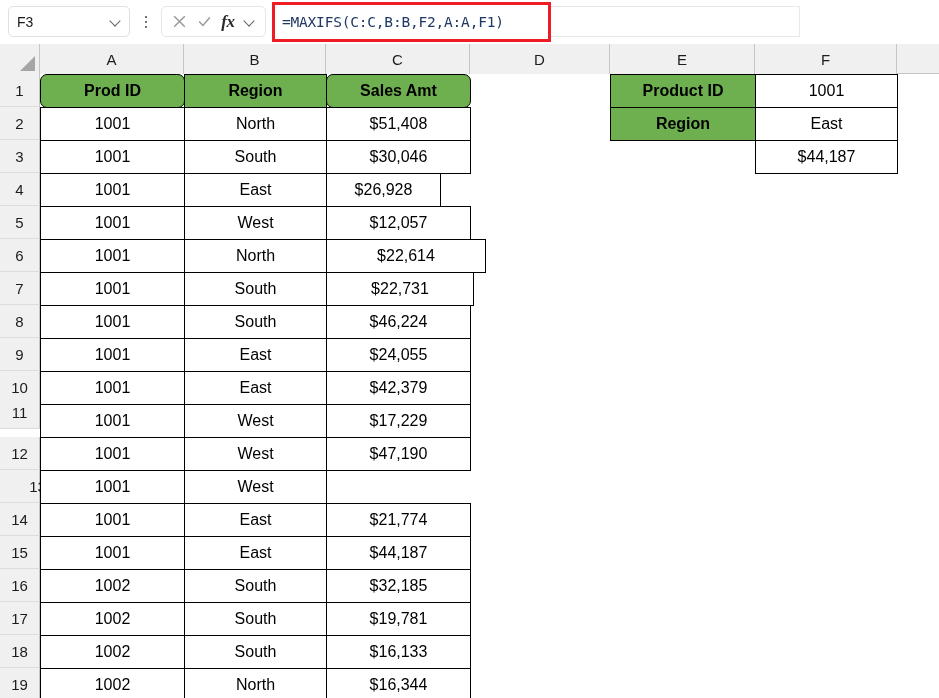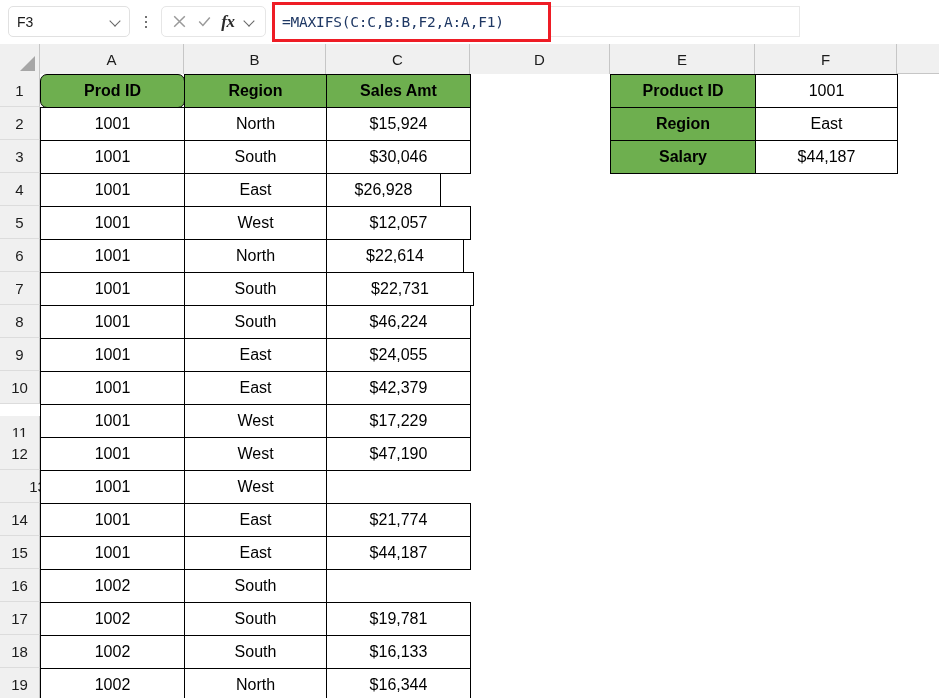--- a/index.html
+++ b/index.html
@@ -262,47 +262,47 @@
     <div class="rowh" style="top: 30px; height: 33px;">1</div>
     <div class="rowh" style="top: 63px; height: 33px;">2</div>
     <div class="rowh" style="top: 96px; height: 33px;">3</div>
     <div class="rowh" style="top: 129px; height: 33px;">4</div>
     <div class="rowh" style="top: 162px; height: 33px;">5</div>
     <div class="rowh" style="top: 195px; height: 33px;">6</div>
     <div class="rowh" style="top: 228px; height: 33px;">7</div>
     <div class="rowh" style="top: 261px; height: 33px;">8</div>
     <div class="rowh" style="top: 294px; height: 33px;">9</div>
     <div class="rowh" style="top: 327px; height: 33px;">10</div>
-    <div class="rowh" style="top: 372px; height: 33px;">11</div>
+    <div class="rowh" style="top: 352px; height: 33px;">11</div>
     <div class="rowh" style="top: 393px; height: 33px;">12</div>
     <div class="rowh" style="top: 426px; height: 33px; padding-left: 36px;">13</div>
     <div class="rowh" style="top: 459px; height: 33px;">14</div>
     <div class="rowh" style="top: 492px; height: 33px;">15</div>
     <div class="rowh" style="top: 525px; height: 33px;">16</div>
     <div class="rowh" style="top: 558px; height: 33px;">17</div>
     <div class="rowh" style="top: 591px; height: 33px;">18</div>
     <div class="rowh" style="top: 624px; height: 33px;">19</div>
     <div class="cell head" style="left: 40px; width: 145px; top: 30px; height: 34px; border-radius: 7px;">Prod ID</div>
     <div class="cell head" style="left: 184px; width: 143px; top: 30px; height: 34px;">Region</div>
-    <div class="cell head" style="left: 326px; width: 145px; top: 30px; height: 34px;">Sales Amt</div>
+    <div class="cell head" style="left: 326px; width: 145px; top: 30px; height: 34px; border-radius: 7px;">Sales Amt</div>
     <div class="cell" style="left: 40px; width: 145px; top: 63px; height: 34px;">1001</div>
     <div class="cell" style="left: 184px; width: 143px; top: 63px; height: 34px;">North</div>
-    <div class="cell" style="left: 326px; width: 145px; top: 63px; height: 34px;">$15,924</div>
+    <div class="cell" style="left: 326px; width: 145px; top: 63px; height: 34px;">$51,408</div>
     <div class="cell" style="left: 40px; width: 145px; top: 96px; height: 34px;">1001</div>
     <div class="cell" style="left: 184px; width: 143px; top: 96px; height: 34px;">South</div>
     <div class="cell" style="left: 326px; width: 145px; top: 96px; height: 34px;">$30,046</div>
     <div class="cell" style="left: 40px; width: 145px; top: 129px; height: 34px;">1001</div>
     <div class="cell" style="left: 184px; width: 143px; top: 129px; height: 34px;">East</div>
     <div class="cell" style="left: 326px; width: 115px; top: 129px; height: 34px;">$26,928</div>
     <div class="cell" style="left: 40px; width: 145px; top: 162px; height: 34px;">1001</div>
     <div class="cell" style="left: 184px; width: 143px; top: 162px; height: 34px;">West</div>
     <div class="cell" style="left: 326px; width: 145px; top: 162px; height: 34px;">$12,057</div>
     <div class="cell" style="left: 40px; width: 145px; top: 195px; height: 34px;">1001</div>
     <div class="cell" style="left: 184px; width: 143px; top: 195px; height: 34px;">North</div>
-    <div class="cell" style="left: 326px; width: 138px; top: 195px; height: 34px;">$22,614</div>
+    <div class="cell" style="left: 326px; width: 160px; top: 195px; height: 34px;">$22,614</div>
     <div class="cell" style="left: 40px; width: 145px; top: 228px; height: 34px;">1001</div>
     <div class="cell" style="left: 184px; width: 143px; top: 228px; height: 34px;">South</div>
     <div class="cell" style="left: 326px; width: 148px; top: 228px; height: 34px;">$22,731</div>
     <div class="cell" style="left: 40px; width: 145px; top: 261px; height: 34px;">1001</div>
     <div class="cell" style="left: 184px; width: 143px; top: 261px; height: 34px;">South</div>
     <div class="cell" style="left: 326px; width: 145px; top: 261px; height: 34px;">$46,224</div>
     <div class="cell" style="left: 40px; width: 145px; top: 294px; height: 34px;">1001</div>
     <div class="cell" style="left: 184px; width: 143px; top: 294px; height: 34px;">East</div>
     <div class="cell" style="left: 326px; width: 145px; top: 294px; height: 34px;">$24,055</div>
     <div class="cell" style="left: 40px; width: 145px; top: 327px; height: 34px;">1001</div>
@@ -317,28 +317,28 @@
     <div class="cell" style="left: 40px; width: 145px; top: 426px; height: 34px;">1001</div>
     <div class="cell" style="left: 184px; width: 143px; top: 426px; height: 34px;">West</div>
     <div class="cell" style="left: 40px; width: 145px; top: 459px; height: 34px;">1001</div>
     <div class="cell" style="left: 184px; width: 143px; top: 459px; height: 34px;">East</div>
     <div class="cell" style="left: 326px; width: 145px; top: 459px; height: 34px;">$21,774</div>
     <div class="cell" style="left: 40px; width: 145px; top: 492px; height: 34px;">1001</div>
     <div class="cell" style="left: 184px; width: 143px; top: 492px; height: 34px;">East</div>
     <div class="cell" style="left: 326px; width: 145px; top: 492px; height: 34px;">$44,187</div>
     <div class="cell" style="left: 40px; width: 145px; top: 525px; height: 34px;">1002</div>
     <div class="cell" style="left: 184px; width: 143px; top: 525px; height: 34px;">South</div>
+    <div class="cell" style="left: 326px; width: 145px; top: 525px; height: 34px;">$32,185</div>
     <div class="cell" style="left: 40px; width: 145px; top: 558px; height: 34px;">1002</div>
     <div class="cell" style="left: 184px; width: 143px; top: 558px; height: 34px;">South</div>
     <div class="cell" style="left: 326px; width: 145px; top: 558px; height: 34px;">$19,781</div>
     <div class="cell" style="left: 40px; width: 145px; top: 591px; height: 34px;">1002</div>
     <div class="cell" style="left: 184px; width: 143px; top: 591px; height: 34px;">South</div>
     <div class="cell" style="left: 326px; width: 145px; top: 591px; height: 34px;">$16,133</div>
     <div class="cell" style="left: 40px; width: 145px; top: 624px; height: 34px;">1002</div>
     <div class="cell" style="left: 184px; width: 143px; top: 624px; height: 34px;">North</div>
     <div class="cell" style="left: 326px; width: 145px; top: 624px; height: 34px;">$16,344</div>
     <div class="cell head" style="left: 610px; width: 146px; top: 30px; height: 34px;">Product ID</div>
     <div class="cell" style="left: 755px; width: 143px; top: 30px; height: 34px;">1001</div>
     <div class="cell head" style="left: 610px; width: 146px; top: 63px; height: 34px;">Region</div>
     <div class="cell" style="left: 755px; width: 143px; top: 63px; height: 34px;">East</div>
-    <div class="cell head" style="left: 610px; width: 146px; top: 96px; height: 34px;">Salary</div>
     <div class="cell" style="left: 755px; width: 143px; top: 96px; height: 34px;">$44,187</div>
   </div>
 
 </body></html>

